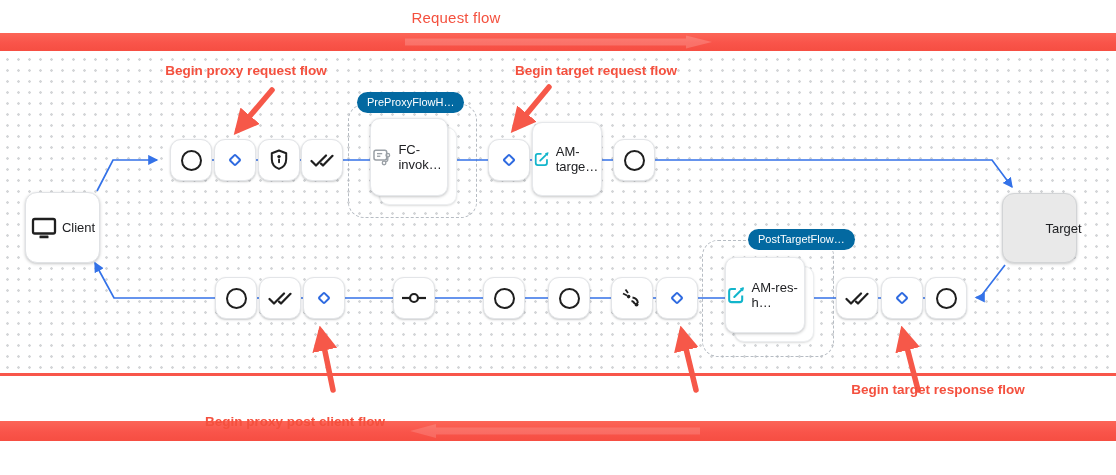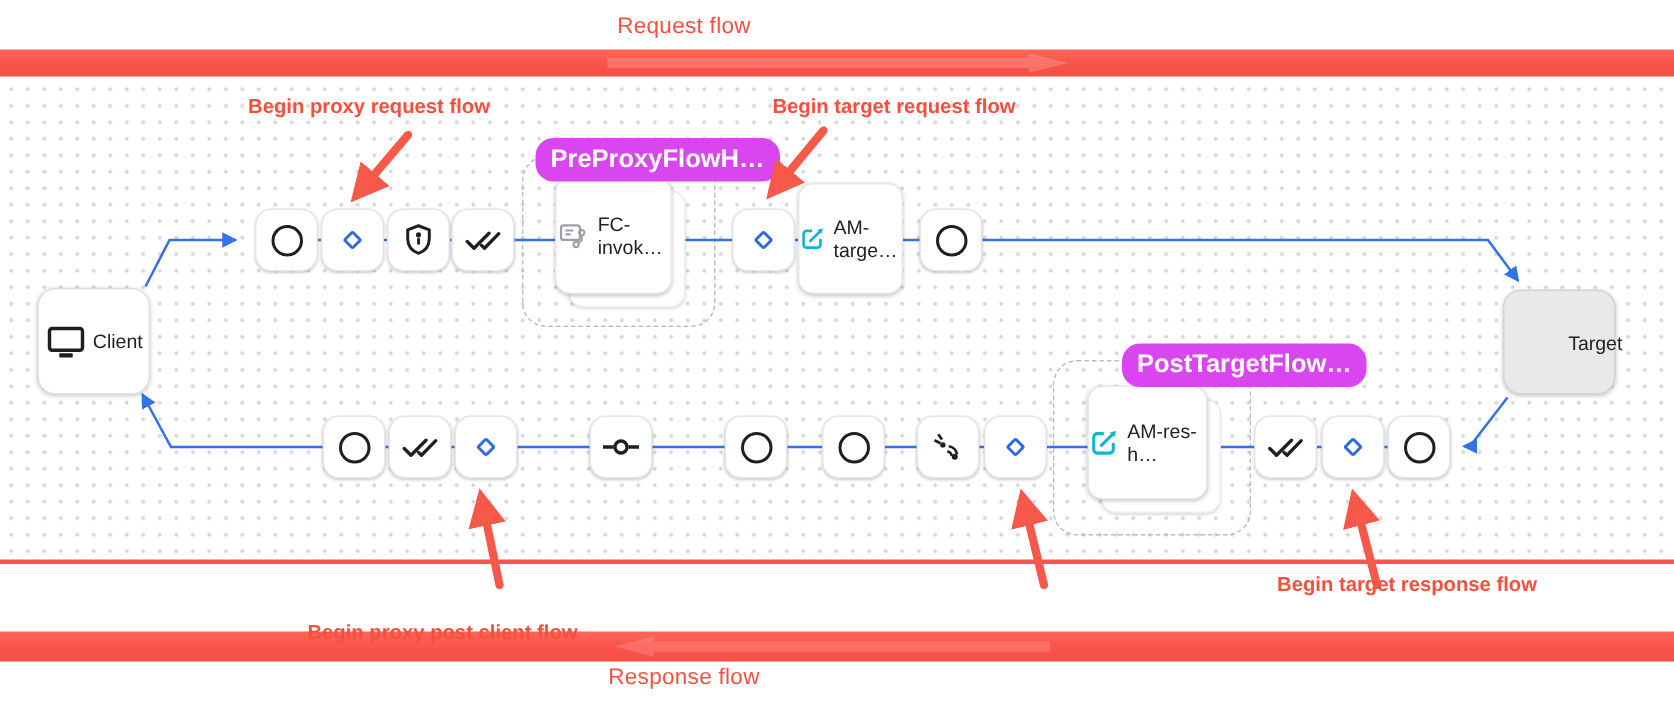--- a/index.html
+++ b/index.html
@@ -24,22 +24,22 @@
   }
   .red-divider{position:absolute;top:373px;left:0;width:1116px;height:3px;background:#f8564a;}
   .annotation{
     position:absolute;transform:translateX(-50%);white-space:nowrap;
     font-weight:bold;font-size:13.5px;color:#f4503e;z-index:7;
   }
   svg.connectors{position:absolute;top:0;left:0;z-index:2;pointer-events:none;}
   svg.red-arrows{position:absolute;top:0;left:0;z-index:6;pointer-events:none;}
   .group{position:absolute;border:1.6px dashed #b6bcc3;border-radius:16px;z-index:1;}
   .badge{
-    position:absolute;z-index:5;background:#d946ef;color:#fff;font-size:17px;
-    font-weight:bold;padding:4px 10px 5px;border-radius:12px;white-space:nowrap;
+    position:absolute;z-index:5;background:#0369a1;color:#fff;font-size:11px;
+    font-weight:normal;padding:4px 10px 5px;border-radius:12px;white-space:nowrap;
   }
   .node{
     position:absolute;width:42px;height:42px;background:#fff;
     border:1px solid #e3e5e8;border-radius:11px;box-shadow:0 1px 2px rgba(60,64,67,.28);
     display:flex;align-items:center;justify-content:center;z-index:4;box-sizing:border-box;
   }
   .card{
     position:absolute;background:#fff;border:1px solid #e6e8eb;border-radius:10px;
     box-shadow:0 1px 3px rgba(60,64,67,.3);display:flex;flex-direction:row;
     align-items:center;justify-content:center;gap:5px;z-index:4;
@@ -241,15 +241,14 @@
     <path d="M333,390 L321,332" fill="none" stroke="#f65849" stroke-width="5.5" stroke-linecap="round" marker-end="url(#mred)"></path>
     <path d="M696,390 L682,332" fill="none" stroke="#f65849" stroke-width="5.5" stroke-linecap="round" marker-end="url(#mred)"></path>
     <path d="M918,390 L903,332" fill="none" stroke="#f65849" stroke-width="5.5" stroke-linecap="round" marker-end="url(#mred)"></path>
   </svg>
 
   <div class="bar bottom-bar">
     <svg width="1116" height="20" viewBox="0 0 1116 20">
       <path d="M700,6.5 H436 V3 L410,10 L436,17 V13.5 H700 Z" fill="#ffffff" opacity="0.15"></path>
     </svg>
   </div>
-  <div class="flow-title bottom">Response flow</div>
 
 </div>
 
 </body></html>

